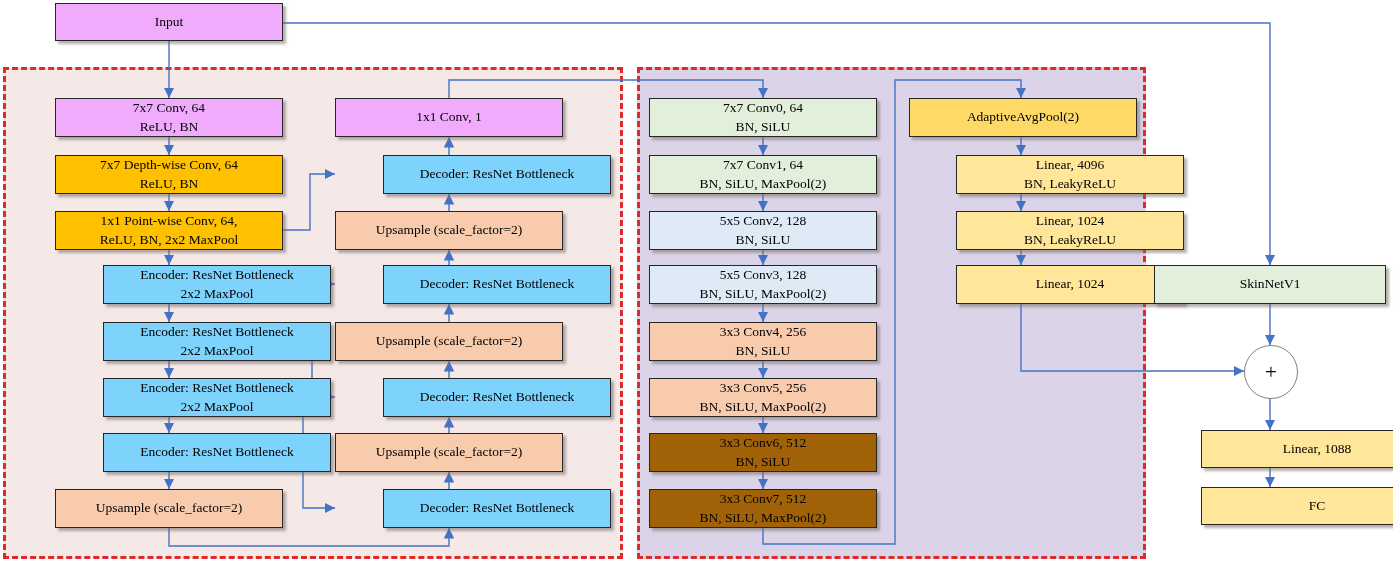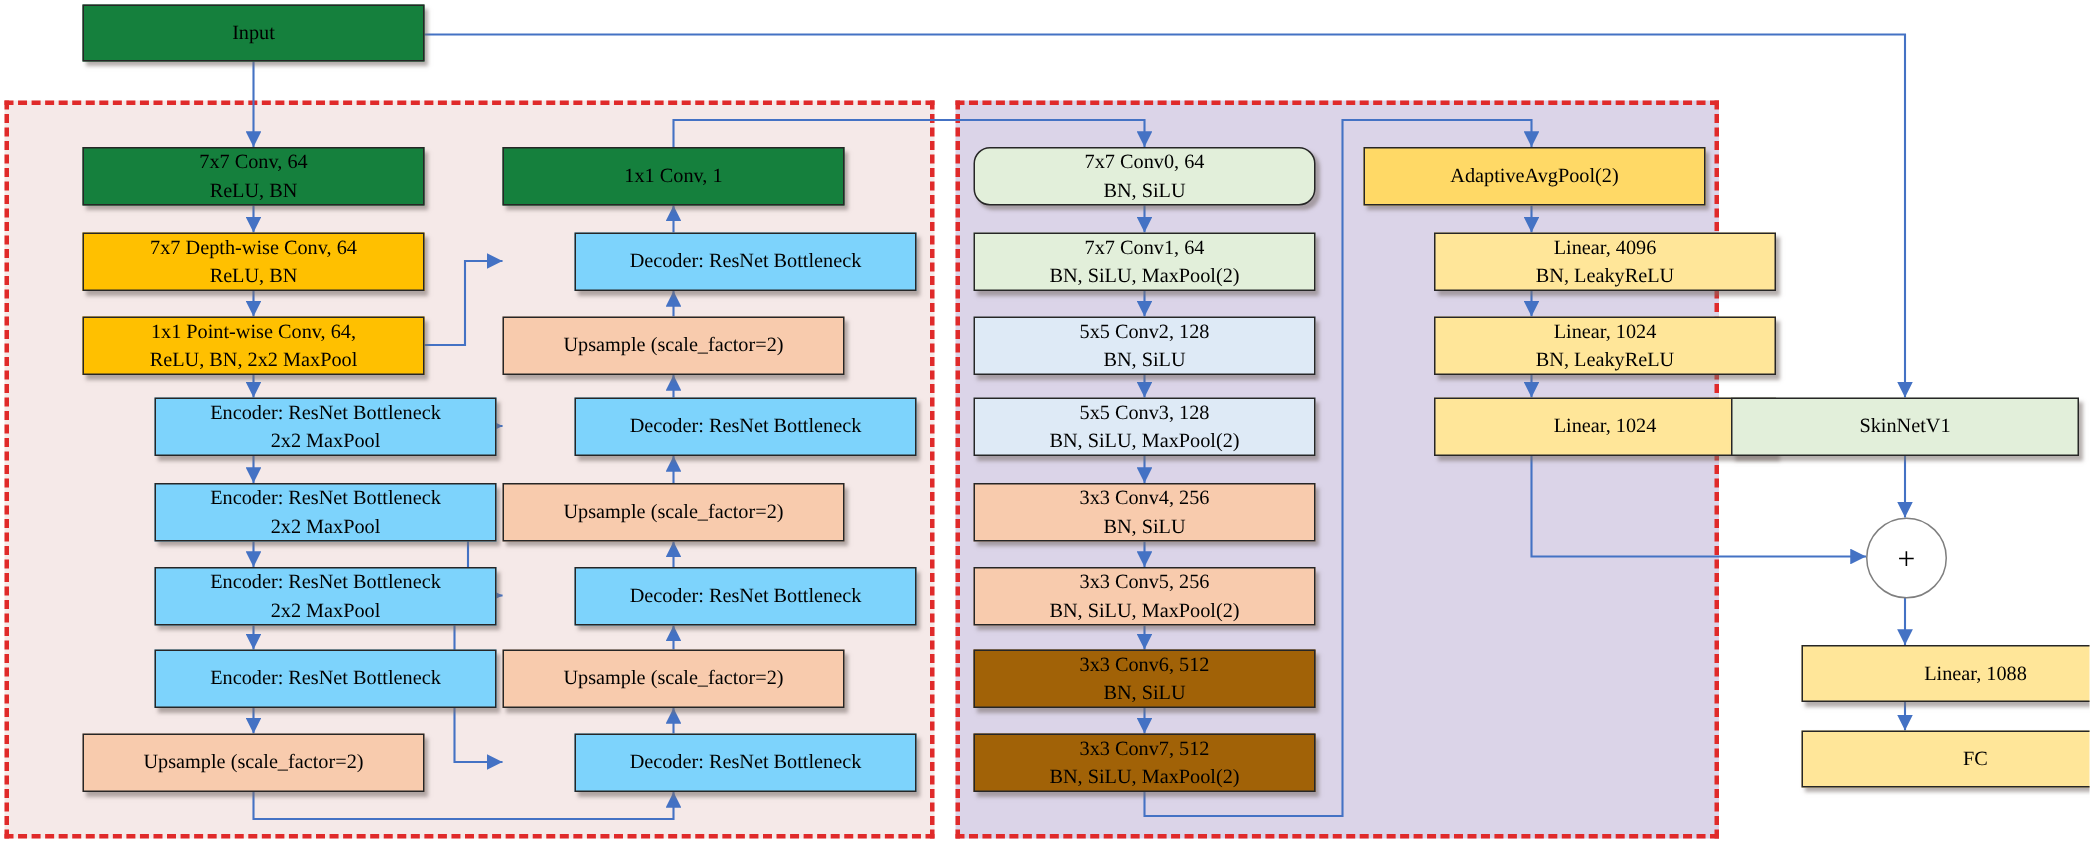--- a/index.html
+++ b/index.html
@@ -5,21 +5,21 @@
   html,body{margin:0;padding:0;background:#ffffff;}
   .canvas{position:relative;width:1393px;height:567px;background:#ffffff;
           font-family:"Liberation Serif", serif;color:#000;}
   .panel{position:absolute;border:3px dashed #e02a2a;box-sizing:border-box;}
   .panel.unet{left:3px;top:67px;width:620px;height:492px;background:#f5e9e8;}
   .panel.cnn{left:637px;top:67px;width:509px;height:492px;background:#dbd4e8;}
   .node{position:absolute;display:flex;flex-direction:column;justify-content:center;
         align-items:center;text-align:center;border:1.4px solid #262626;
         box-shadow:2.5px 3px 2.5px rgba(120,110,106,.55);
         font-size:13.5px;line-height:1.4;box-sizing:border-box;z-index:2;}
-  .c-gray{background:#15803d;}
+  .c-gray{background:#f0abfc;}
   .c-orange{background:#ffc000;}
   .c-blue{background:#7dd3fc;margin-left:48px;}
   .c-peach{background:#f8cbad;}
   .c-green{background:#e2efda;}
   .c-lblue{background:#deeaf6;}
   .c-white{background:#a16207;}
   .c-gold{background:#ffd966;text-align:center;}
   .c-yellow{background:#ffe699;margin-left:47px;}
   .sum{position:absolute;left:1244px;top:345px;width:52px;height:52px;border-radius:50%;
        background:#fff;border:1.4px solid #7f7f7f;display:flex;align-items:center;
@@ -145,21 +145,21 @@
   <div class="node c-blue" style="left:335px;top:378px;width:228px;height:39px;">
     <span>Decoder: ResNet Bottleneck</span>
   </div>
   <div class="node c-peach" style="left:335px;top:433px;width:228px;height:39px;">
     <span>Upsample (scale_factor=2)</span>
   </div>
   <div class="node c-blue" style="left:335px;top:489px;width:228px;height:39px;">
     <span>Decoder: ResNet Bottleneck</span>
   </div>
 
-  <div class="node c-green" style="left:649px;top:98px;width:228px;height:39px;border-radius:11px;">
+  <div class="node c-green" style="left:649px;top:98px;width:228px;height:39px;">
     <span>7x7 Conv0, 64</span>
     <span>BN, SiLU</span>
   </div>
   <div class="node c-green" style="left:649px;top:155px;width:228px;height:39px;">
     <span>7x7 Conv1, 64</span>
     <span>BN, SiLU, MaxPool(2)</span>
   </div>
   <div class="node c-lblue" style="left:649px;top:211px;width:228px;height:39px;">
     <span>5x5 Conv2, 128</span>
     <span>BN, SiLU</span>

